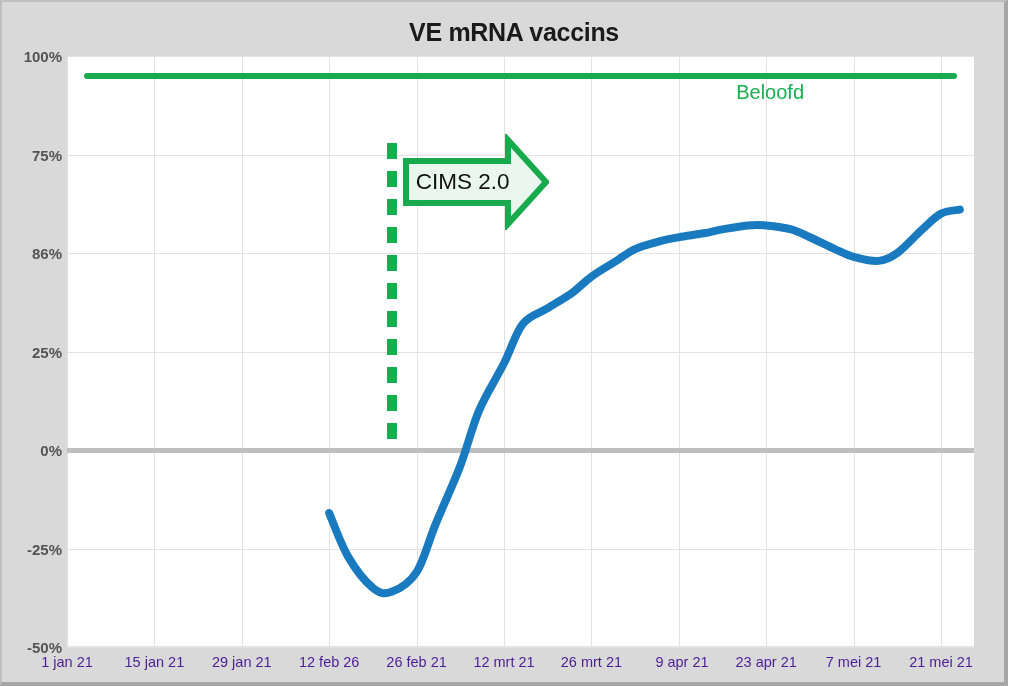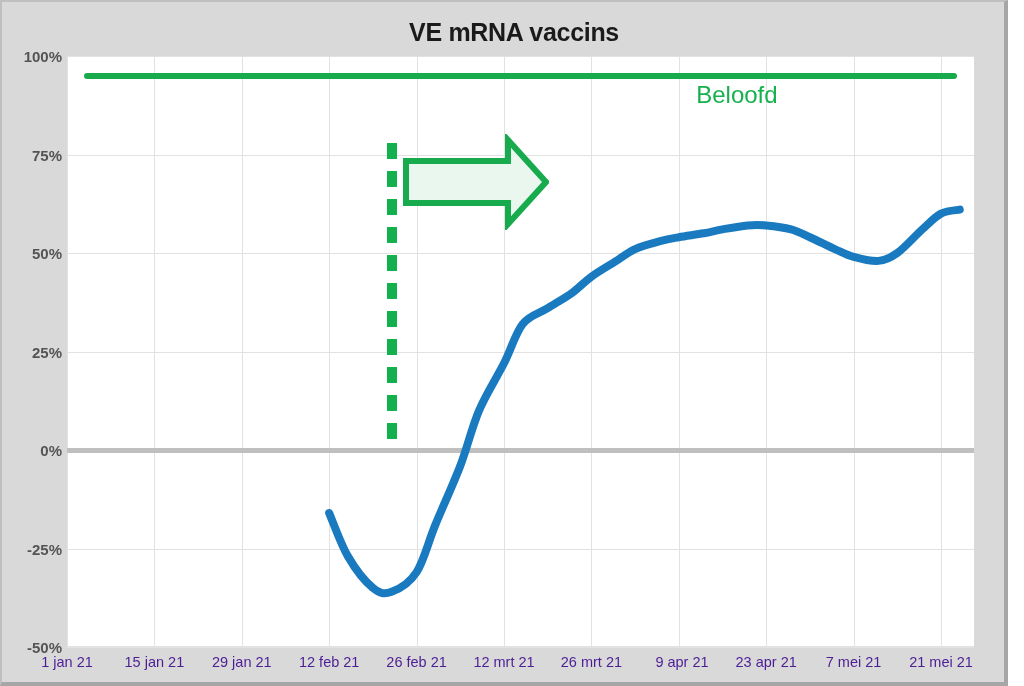--- a/index.html
+++ b/index.html
@@ -107,23 +107,24 @@
   #promised-line {
     position: absolute;
     left: 17px;
     width: 873px;
     height: 6px;
     background: #18ab4d;
     border-radius: 3px;
   }
   #promised-label {
     position: absolute;
-    font-size: 24px;
+    font-size: 20px;
     color: #16b14e;
     white-space: nowrap;
+    margin-left: 40px;
   }
 
   
   #cims-divider {
     position: absolute;
     width: 10px;
     background-image: linear-gradient(
       to bottom,
       #14b04e 0px, #14b04e 16px,
       transparent 16px, transparent 28px
@@ -162,21 +163,21 @@
 </head>
 <body>
 
 <div id="chart-frame">
 
   <div id="chart-title">VE mRNA vaccins</div>
 
   <div id="y-axis">
       <div class="y-tick" style="top: 54px;">100%</div>
       <div class="y-tick" style="top: 152.5px;">75%</div>
-      <div class="y-tick" style="top: 251px;">50%</div>
+      <div class="y-tick" style="top: 251px;">86%</div>
       <div class="y-tick" style="top: 349.5px;">25%</div>
       <div class="y-tick" style="top: 448px;">0%</div>
       <div class="y-tick" style="top: 546.5px;">-25%</div>
       <div class="y-tick" style="top: 645px;">-50%</div>
     </div>
 
   <div id="plot-area">
     <div id="plot-border-top"></div>
     <div id="plot-border-bottom"></div>
 
@@ -206,32 +207,33 @@
     <div id="promised-line" style="top: 16.7px; background: rgb(24, 171, 77);"></div>
     <div id="promised-label" style="left: 629.2px; top: 25.28px; color: rgb(22, 177, 78);">Beloofd</div>
 
     <div id="cims-divider" style="left: 319.629px; top: 86.68px; height: 307.32px;"></div>
 
 
     <div id="cims-2-arrow" class="cims-arrow" style="width: 146px; height: 96px; top: 78.08px; left: 335.629px;">
       <svg width="146" height="96" viewBox="0 0 146 96">
         <polygon points="143,48 105,6 105,27 3,27 3,69 105,69 105,90" fill="#eaf7ef" stroke="#18ab4d" stroke-width="6" stroke-linejoin="miter"></polygon>
       </svg>
+      <span class="cims-arrow-label">CIMS 2.0</span>
     </div>
 
     <svg id="series-svg">
       <path id="series-path" fill="none" stroke-width="8" stroke-linecap="round" stroke-linejoin="round" d="M 262.20 457.04 C 265.32 464.26, 273.65 487.90, 280.93 500.38 C 288.21 512.86, 298.62 525.99, 305.90 531.90 C 313.18 537.81, 317.35 538.47, 324.63 535.84 C 331.91 533.21, 342.32 527.30, 349.60 516.14 C 356.88 504.98, 361.05 486.59, 368.33 468.86 C 375.61 451.13, 386.02 428.80, 393.30 409.76 C 400.58 390.72, 404.75 371.67, 412.03 354.60 C 419.31 337.53, 429.72 321.77, 437.00 307.32 C 444.28 292.87, 448.45 277.11, 455.73 267.92 C 463.01 258.73, 472.38 257.41, 480.70 252.16 C 489.02 246.91, 498.39 241.65, 505.67 236.40 C 512.95 231.15, 517.12 225.89, 524.40 220.64 C 531.68 215.39, 542.09 209.48, 549.37 204.88 C 556.65 200.28, 560.82 196.34, 568.10 193.06 C 575.38 189.78, 585.79 187.15, 593.07 185.18 C 600.35 183.21, 604.52 182.55, 611.80 181.24 C 619.08 179.93, 629.49 178.61, 636.77 177.30 C 644.05 175.99, 648.22 174.67, 655.50 173.36 C 662.78 172.05, 673.19 170.08, 680.47 169.42 C 687.75 168.76, 691.92 168.76, 699.20 169.42 C 706.48 170.08, 716.89 171.39, 724.17 173.36 C 731.45 175.33, 735.62 177.96, 742.90 181.24 C 750.18 184.52, 760.59 189.78, 767.87 193.06 C 775.15 196.34, 779.32 198.97, 786.60 200.94 C 793.88 202.91, 804.29 205.54, 811.57 204.88 C 818.85 204.22, 823.02 202.25, 830.30 197.00 C 837.58 191.75, 847.99 179.93, 855.27 173.36 C 862.55 166.79, 867.76 160.88, 874.00 157.60 C 880.24 154.32, 889.61 154.32, 892.73 153.66" stroke="#1a7ac0"></path>
     </svg>
   </div>
 
   <div id="x-axis">
       <div class="x-tick" style="left: 65px;">1 jan 21</div>
       <div class="x-tick" style="left: 152.4px;">15 jan 21</div>
       <div class="x-tick" style="left: 239.8px;">29 jan 21</div>
-      <div class="x-tick" style="left: 327.2px;">12 feb 21</div>
+      <div class="x-tick" style="left: 327.2px;">12 feb 26</div>
       <div class="x-tick" style="left: 414.6px;">26 feb 21</div>
       <div class="x-tick" style="left: 502px;">12 mrt 21</div>
       <div class="x-tick" style="left: 589.4px;">26 mrt 21</div>
       <div class="x-tick" style="left: 680px;">9 apr 21</div>
       <div class="x-tick" style="left: 764.2px;">23 apr 21</div>
       <div class="x-tick" style="left: 851.6px;">7 mei 21</div>
       <div class="x-tick" style="left: 939px;">21 mei 21</div>
     </div>
 </div>
 

